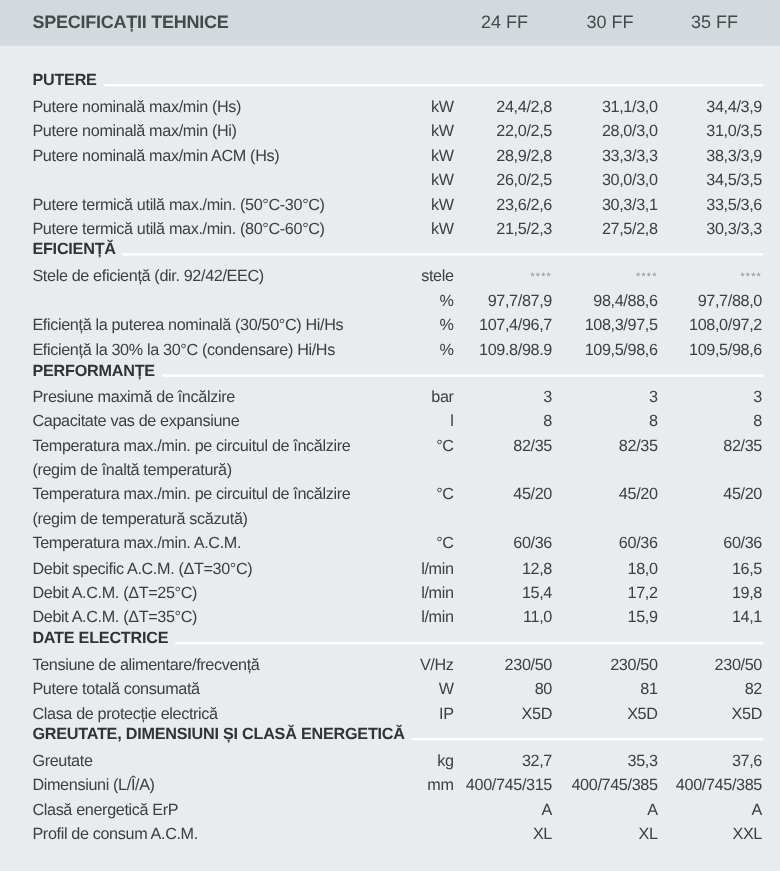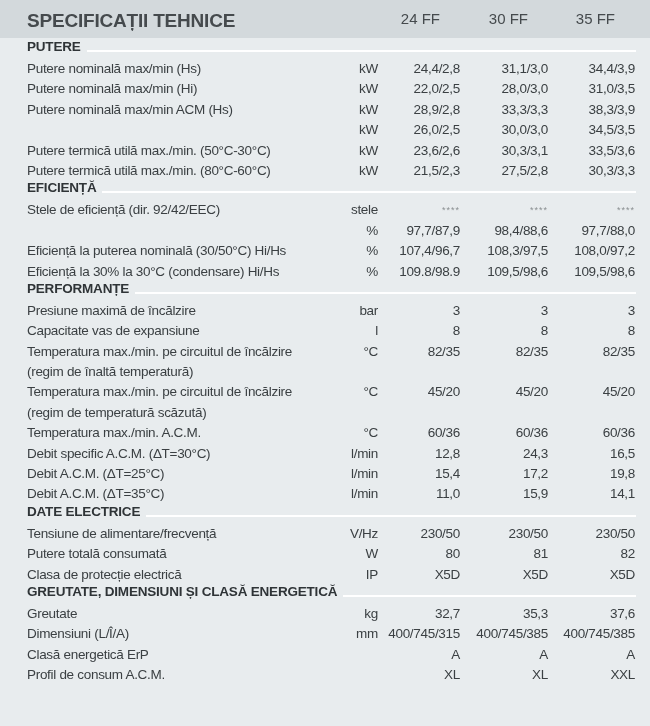--- a/index.html
+++ b/index.html
@@ -1,20 +1,20 @@
 <!DOCTYPE html>
 <html><head>
 <meta charset="utf-8">
 <style>
   html, body { margin:0; padding:0; }
   body { width:650px; height:726px; background:#e8ecee; font-family:"Liberation Sans", sans-serif; color:#3b4043; overflow:hidden; }
   .header { height:38px; background:#d3d9dc; position:relative; }
-  .header .title { position:absolute; left:27px; top:10px; font-size:19px; font-weight:bold; color:#454a4d; letter-spacing:-0.2px; }
+  .header .title { position:absolute; left:27px; top:10px; font-size:15px; font-weight:bold; color:#454a4d; letter-spacing:-0.2px; }
   .header .model { position:absolute; top:10px; font-size:15px; font-weight:normal; color:#454a4d; text-align:right; width:80px; }
-  .body { position:relative; padding-top:0; }
+  .body { position:relative; padding-top:0;margin-top:20px; }
   .section-head { position:relative; height:19px; margin-top:0; }
   .section-head .label { position:absolute; left:27px; top:1px; font-size:13.5px; font-weight:bold; color:#2f3437; background:#e8ecee; padding-right:6px; z-index:1; white-space:nowrap; letter-spacing:-0.2px; }
   .section-head .line { position:absolute; left:27px; right:14px; top:12px; height:2px; background:#ffffff; }
   .row { position:relative; height:20.4px; font-size:13.5px; letter-spacing:-0.3px; }
   .row.tall { height:40.8px; }
   .row .lbl { position:absolute; left:27px; top:2px; line-height:20.4px; white-space:nowrap; }
   .row .unit { position:absolute; left:330px; width:48px; text-align:right; top:2px; line-height:20.4px; }
   .row .val { position:absolute; top:2px; line-height:20.4px; text-align:right; width:100px; white-space:nowrap; }
   .v0 { left:360px; }
   .v1 { left:448px; }
@@ -144,21 +144,21 @@
       <span class="lbl"><span>Temperatura max./min. A.C.M.</span></span>
       <span class="unit">°C</span>
       <span class="val v0">60/36</span>
       <span class="val v1">60/36</span>
       <span class="val v2">60/36</span>
     </div>
     <div class="row">
       <span class="lbl"><span>Debit specific A.C.M. (ΔT=30°C)</span></span>
       <span class="unit">l/min</span>
       <span class="val v0">12,8</span>
-      <span class="val v1">24,3</span>
+      <span class="val v1">18,0</span>
       <span class="val v2">16,5</span>
     </div>
     <div class="row">
       <span class="lbl"><span>Debit A.C.M. (ΔT=25°C)</span></span>
       <span class="unit">l/min</span>
       <span class="val v0">15,4</span>
       <span class="val v1">17,2</span>
       <span class="val v2">19,8</span>
     </div>
     <div class="row">

